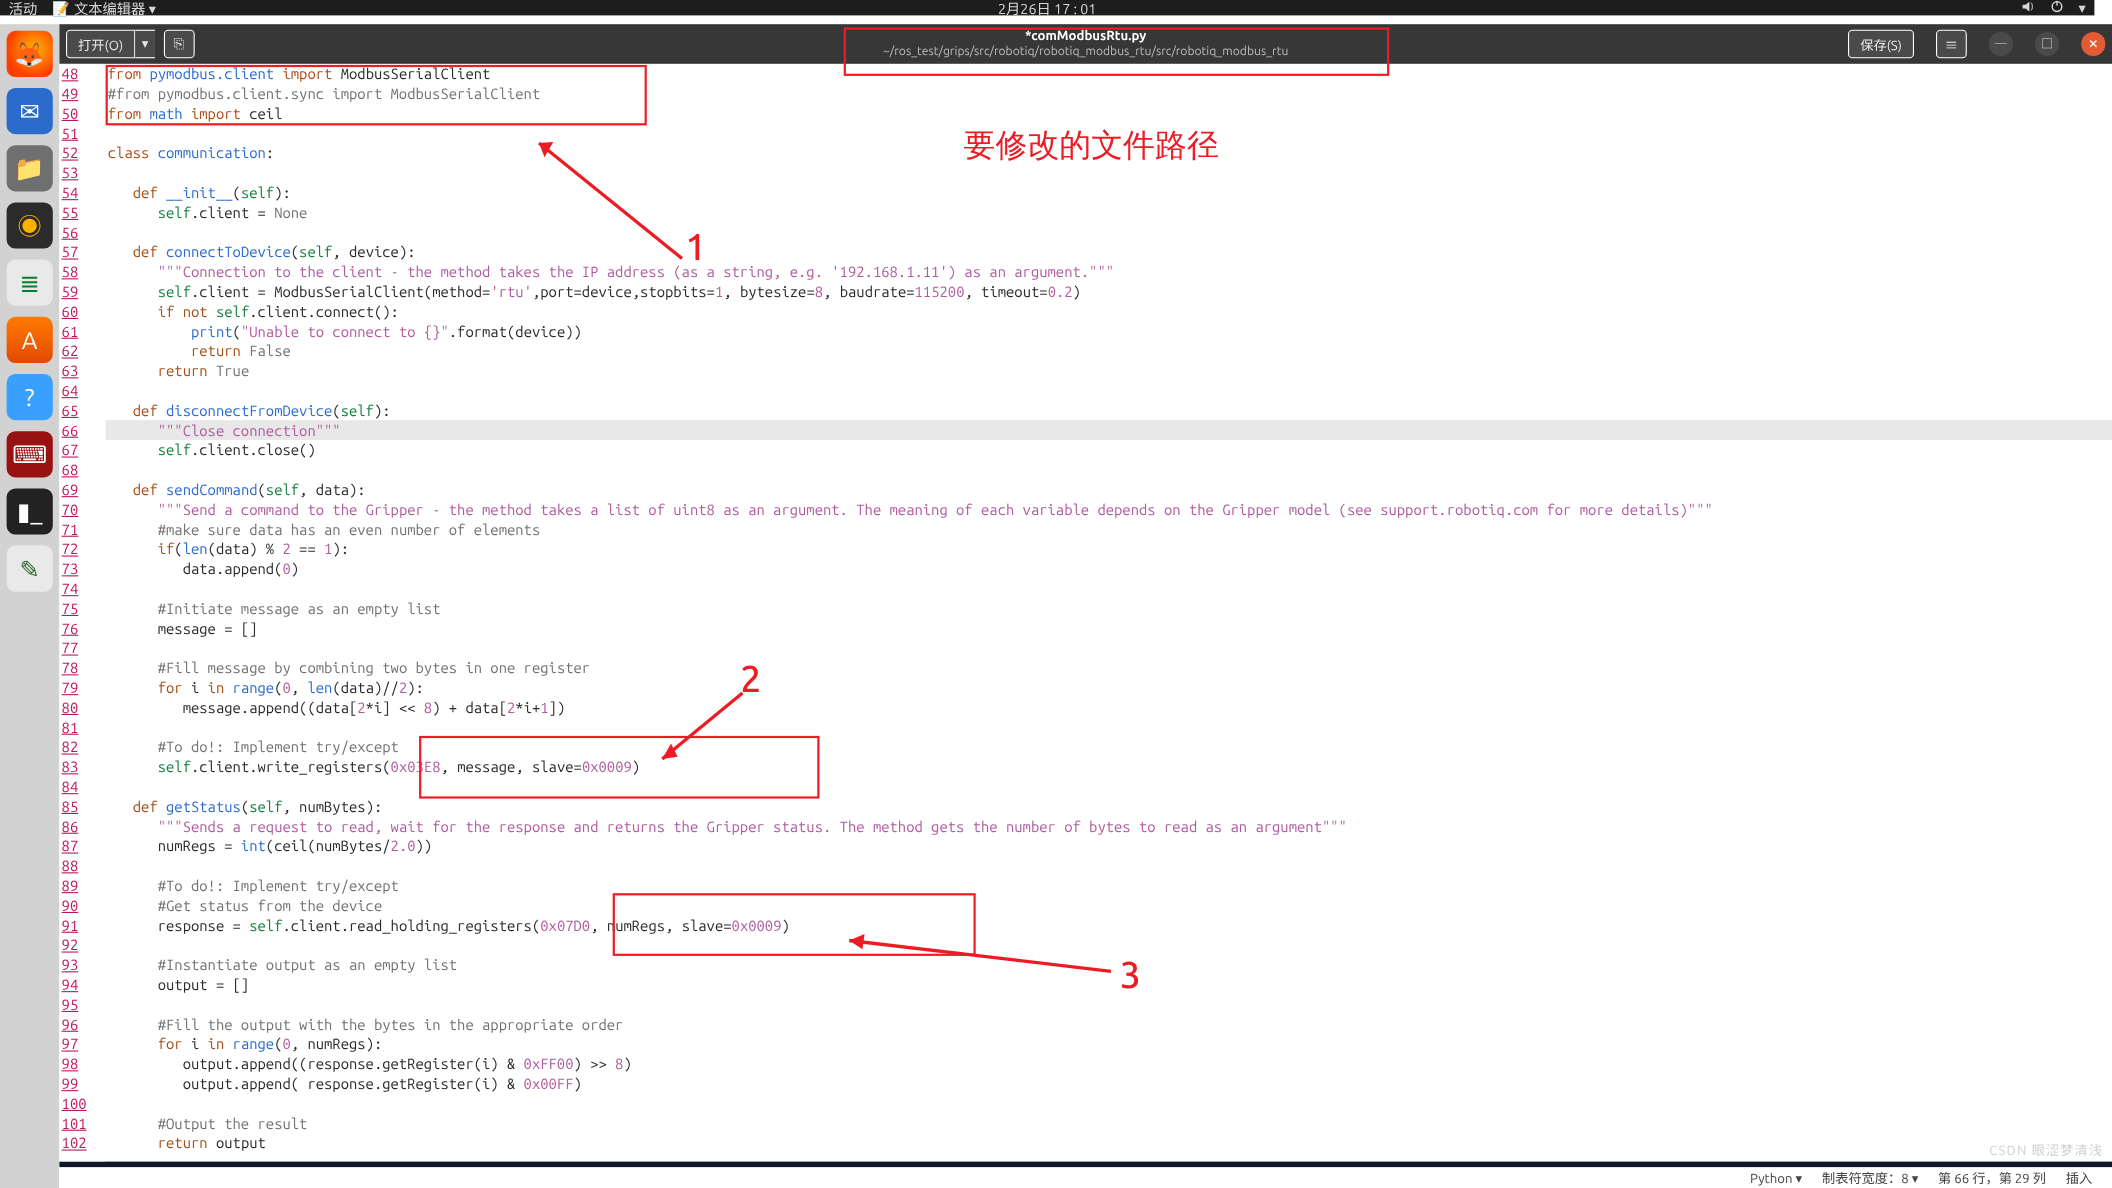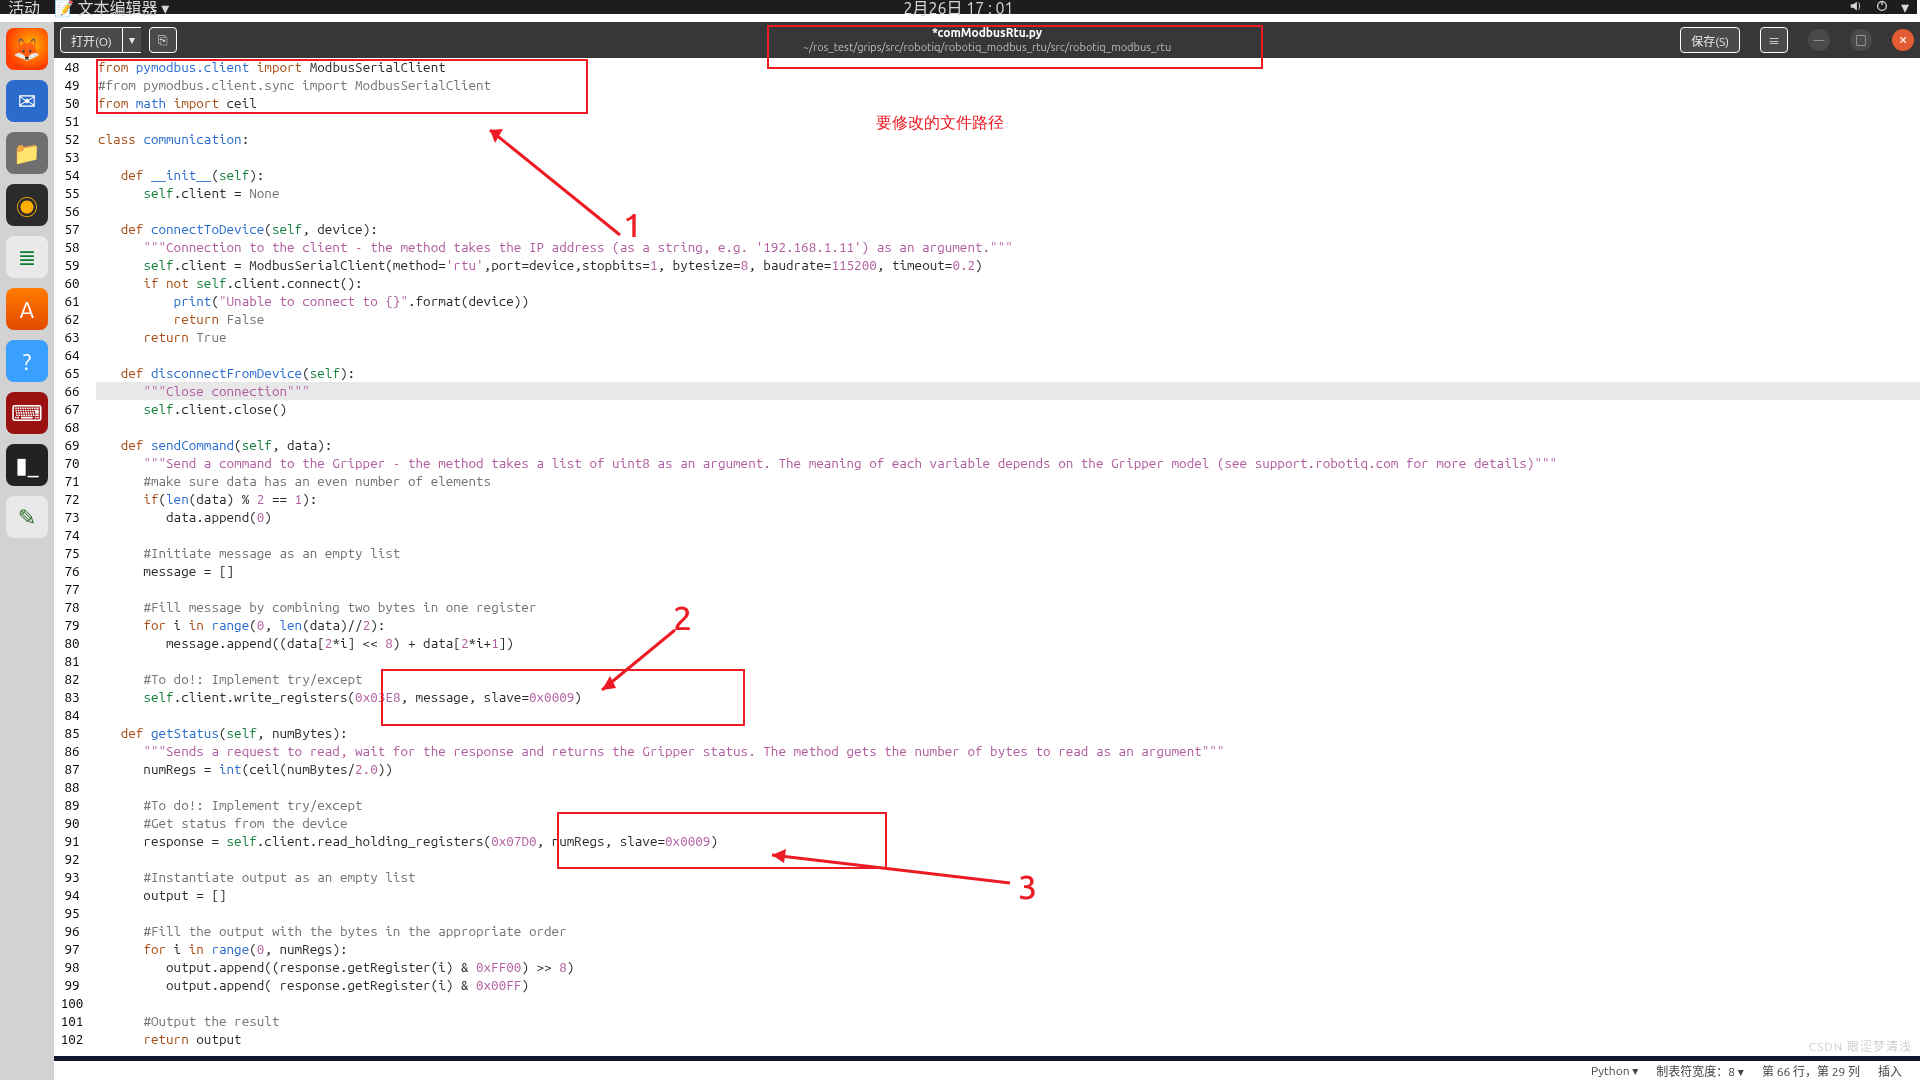--- a/index.html
+++ b/index.html
@@ -1,21 +1,21 @@
 <!DOCTYPE html>
 <html><head>
 <meta charset="utf-8">
 <style>
 * { margin:0; padding:0; box-sizing:border-box; }
 body { font-family:"Ubuntu","Noto Sans CJK SC",sans-serif; background:#fff; overflow:hidden; width:1920px; height:1080px; position:relative; }
 .scale-root { width:1920px; height:1080px; transform-origin:0 0; }
 .wm { position:absolute; right:8px; bottom:26px; color:#d0d0d0; font-size:12px; letter-spacing:1px; pointer-events:none; }
 
 
-.panel { position:absolute; top:0; left:0; right:3px; height:14px; background:#1d1d1d; color:#d7d7d7; font-size:16px; display:flex; align-items:center; padding:0 8px; }
+.panel { position:absolute; top:0; left:0; right:16px; height:14px; background:#1d1d1d; color:#d7d7d7; font-size:13px; display:flex; align-items:center; padding:0 8px; }
 .panel .left { display:flex; gap:14px; }
 .panel .center { position:absolute; left:50%; transform:translateX(-50%); }
 .panel .right { margin-left:auto; display:flex; gap:12px; align-items:center; }
 .panel .right svg { width:14px; height:14px; fill:#d7d7d7; }
 
 
 .dock { position:absolute; left:0; top:22px; bottom:0; width:54px; background:rgba(30,30,30,.2); display:flex; flex-direction:column; align-items:center; padding-top:6px; gap:10px; }
 .dock .ic { width:42px; height:42px; border-radius:8px; display:flex; align-items:center; justify-content:center; font-size:22px; color:#fff; }
 .dock .firefox{background:radial-gradient(circle at 60% 40%,#ffb800,#ff3d00 70%);} 
 .dock .mail{background:#2a6bcc;}
@@ -43,35 +43,35 @@
 .hbar .newtab{margin-left:8px;border-radius:4px;padding:0 8px}
 .hbar .title { position:absolute; left:50%; transform:translateX(-50%); text-align:center; font-size:12px; line-height:14px; }
 .hbar .title .t1{font-weight:bold;color:#fff}
 .hbar .title .t2{color:#bdbdbd;font-size:11px}
 .hbar .tail { margin-left:auto; display:flex; gap:20px; align-items:center; }
 .hbar .winbtn{width:22px;height:22px;border-radius:11px;background:#4a4a4a;display:flex;align-items:center;justify-content:center;color:#ddd;font-size:11px;cursor:pointer}
 .hbar .close{background:#e25b33;color:#fff}
 
 
 .editor { flex:1; display:flex; font-family:"Ubuntu Mono","DejaVu Sans Mono",monospace; font-size:13.5px; line-height:18px; overflow:hidden; position:relative; }
-.gutter { width:42px; text-align:center; color:#000000; padding:0 8px 0 0; background:#fff; user-select:none; }
+.gutter { width:42px; text-align:left; color:#be185d; padding:0 8px 0 0; background:#fff; user-select:none;text-decoration:underline; }
 .code { flex:1; white-space:pre; color:#2a2a2a; position:relative; }
 .codeline { height:18px; padding-left:2px; }
 .codeline.hl { background:#e8e8e8; }
 
 .kw{color:#a84d16} .nm{color:#2a6cd0} .str{color:#b05c9e} .num{color:#b05c9e} .cm{color:#737373}
 .op{color:#2a2a2a} .bl{color:#737373} .sf{color:#15803d}
 
 
 .status { height:24px; background:#fff; border-top:5px solid #0f172a; display:flex; align-items:center; justify-content:flex-end; gap:18px; padding:0 18px; font-size:12px; color:#444; }
 
 
 .anno { position:absolute; pointer-events:none; }
 .box { border:2.5px solid #ed1c24; position:absolute; }
-.redtxt { color:#ed1c24; font-size:16px; position:absolute; font-family:Liberation Mono, monospace; }
+.redtxt { color:#ed1c24; font-size:29px; position:absolute; font-family:Liberation Mono, monospace; }
 .num-a { color:#ed1c24; font-size:34px; font-weight:500; position:absolute; }
 svg.arrow { position:absolute; overflow:visible; }
 svg.arrow path{ stroke:#ed1c24; stroke-width:3; fill:none; }
 svg.arrow polygon{ fill:#ed1c24; }
 </style>
 </head>
 <body>
 
 <div class="scale-root" style="transform: scale(1);">
 

